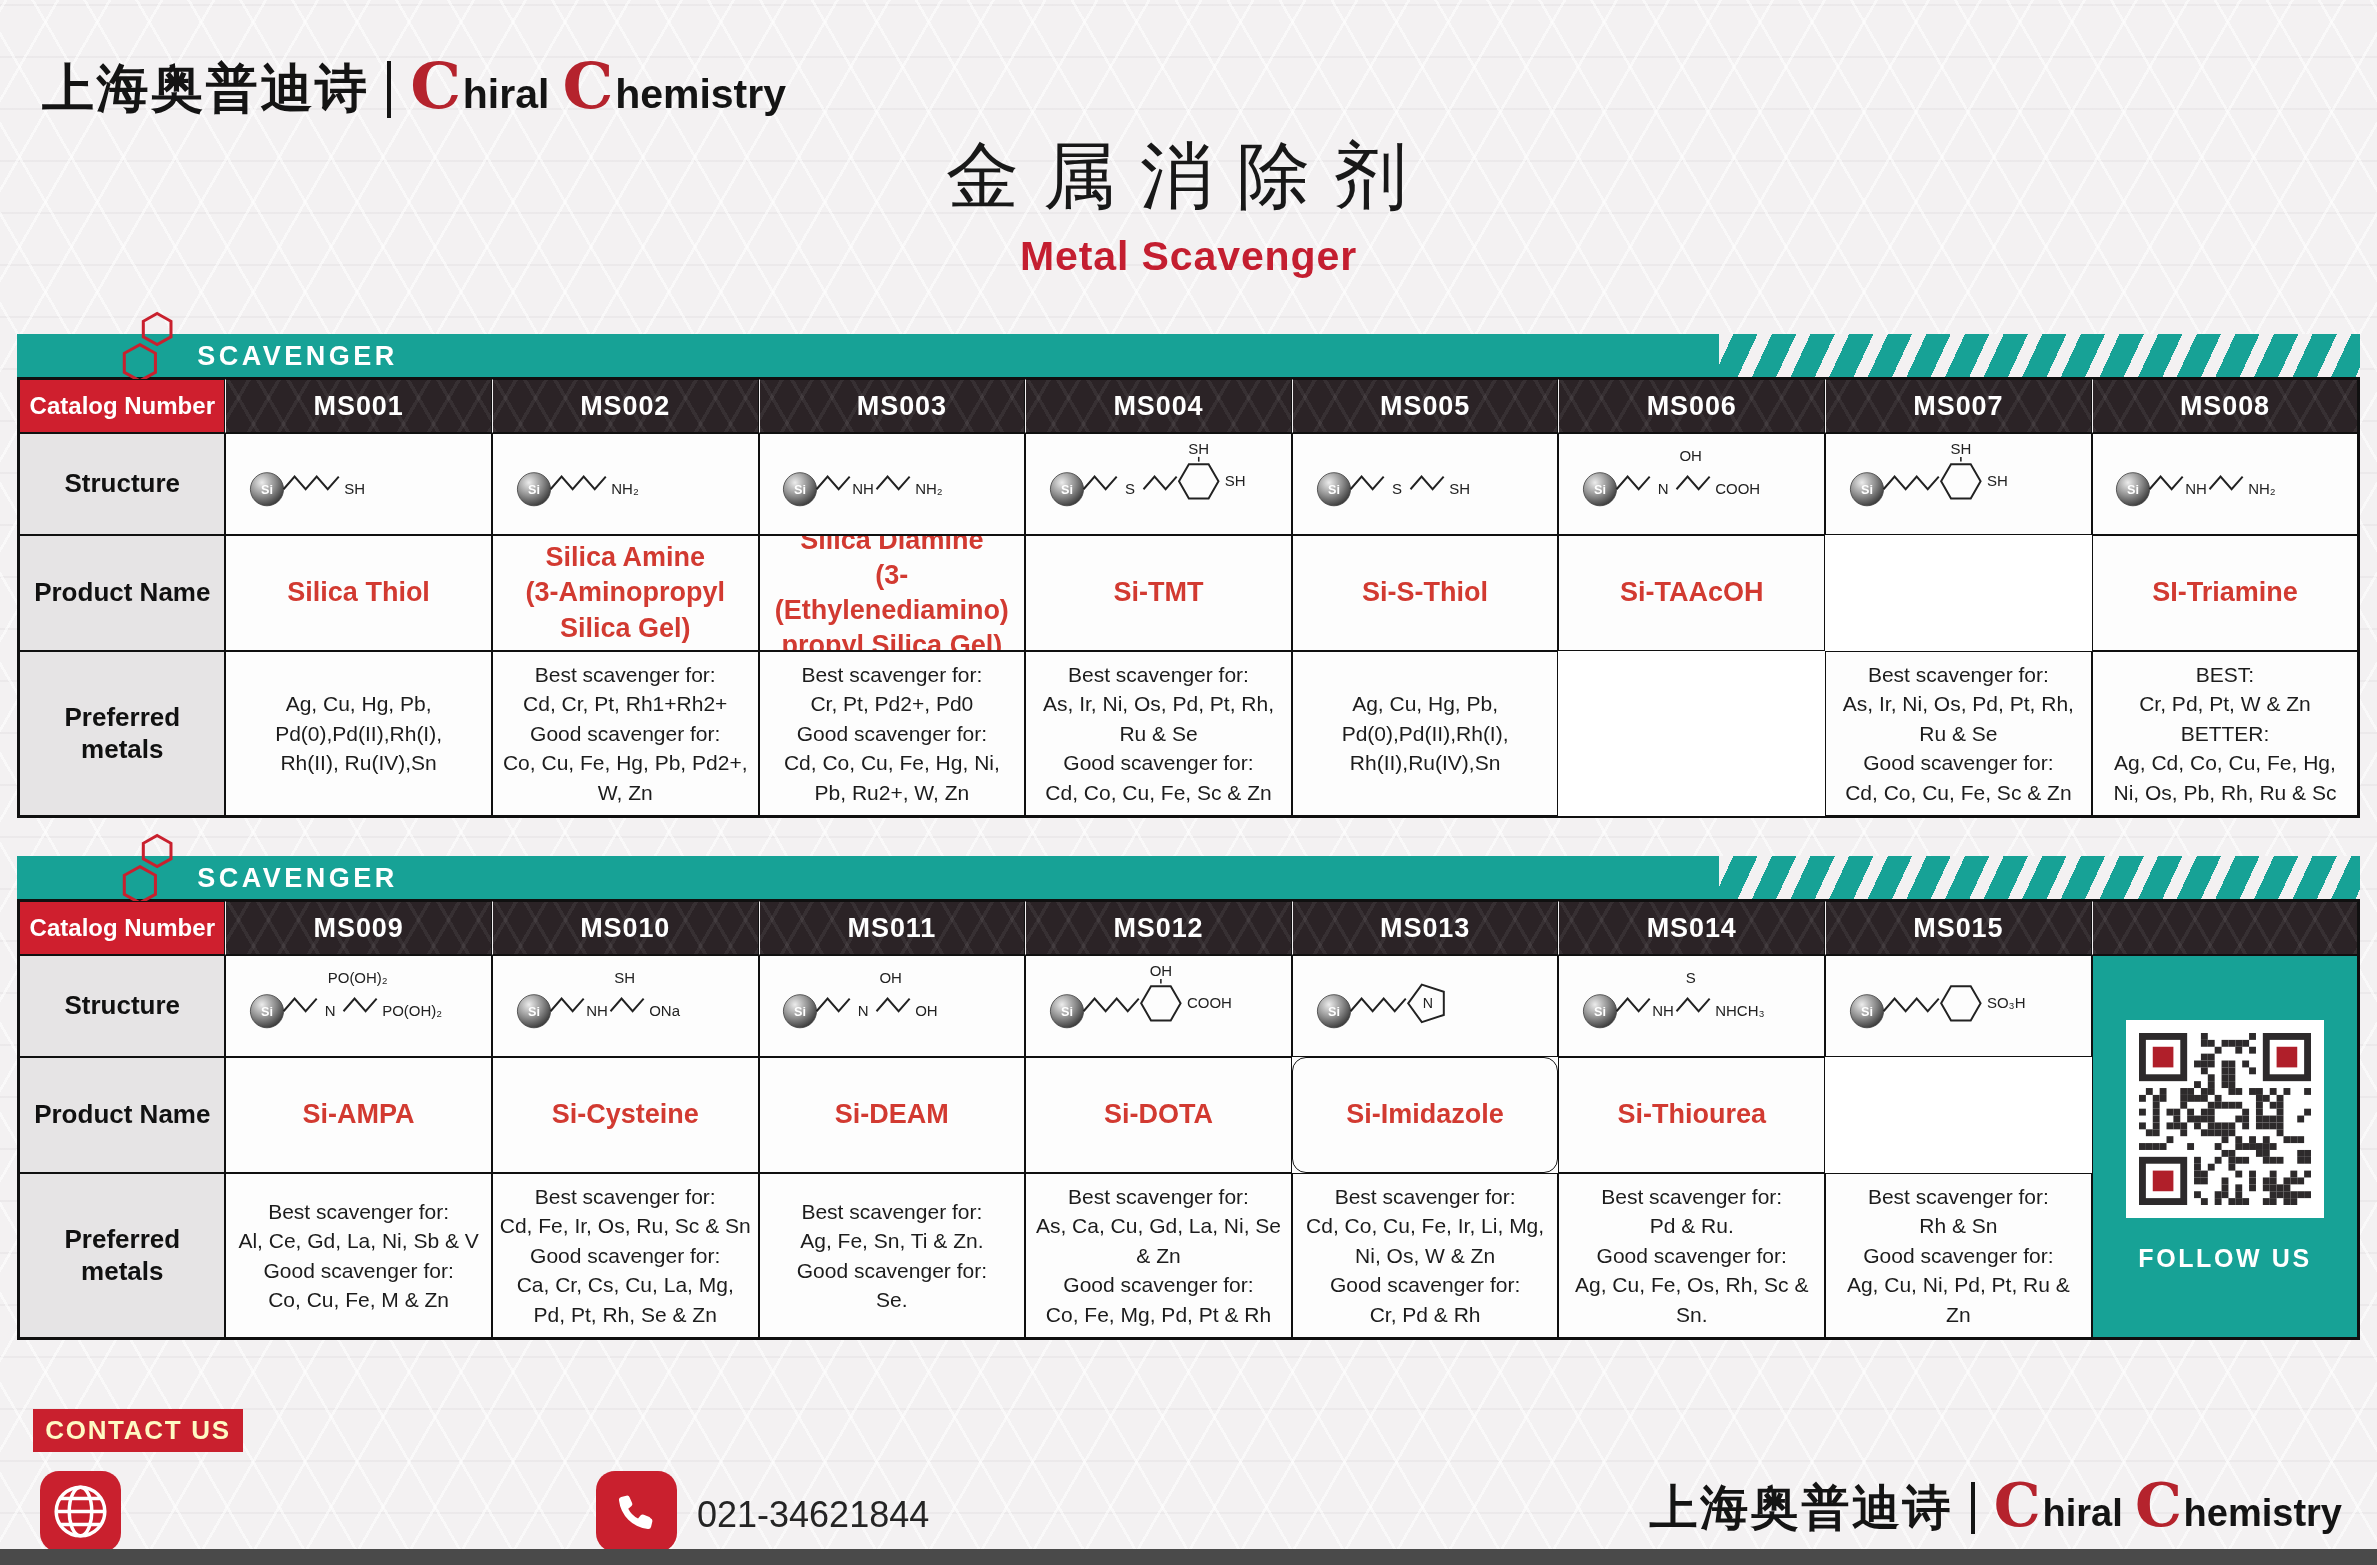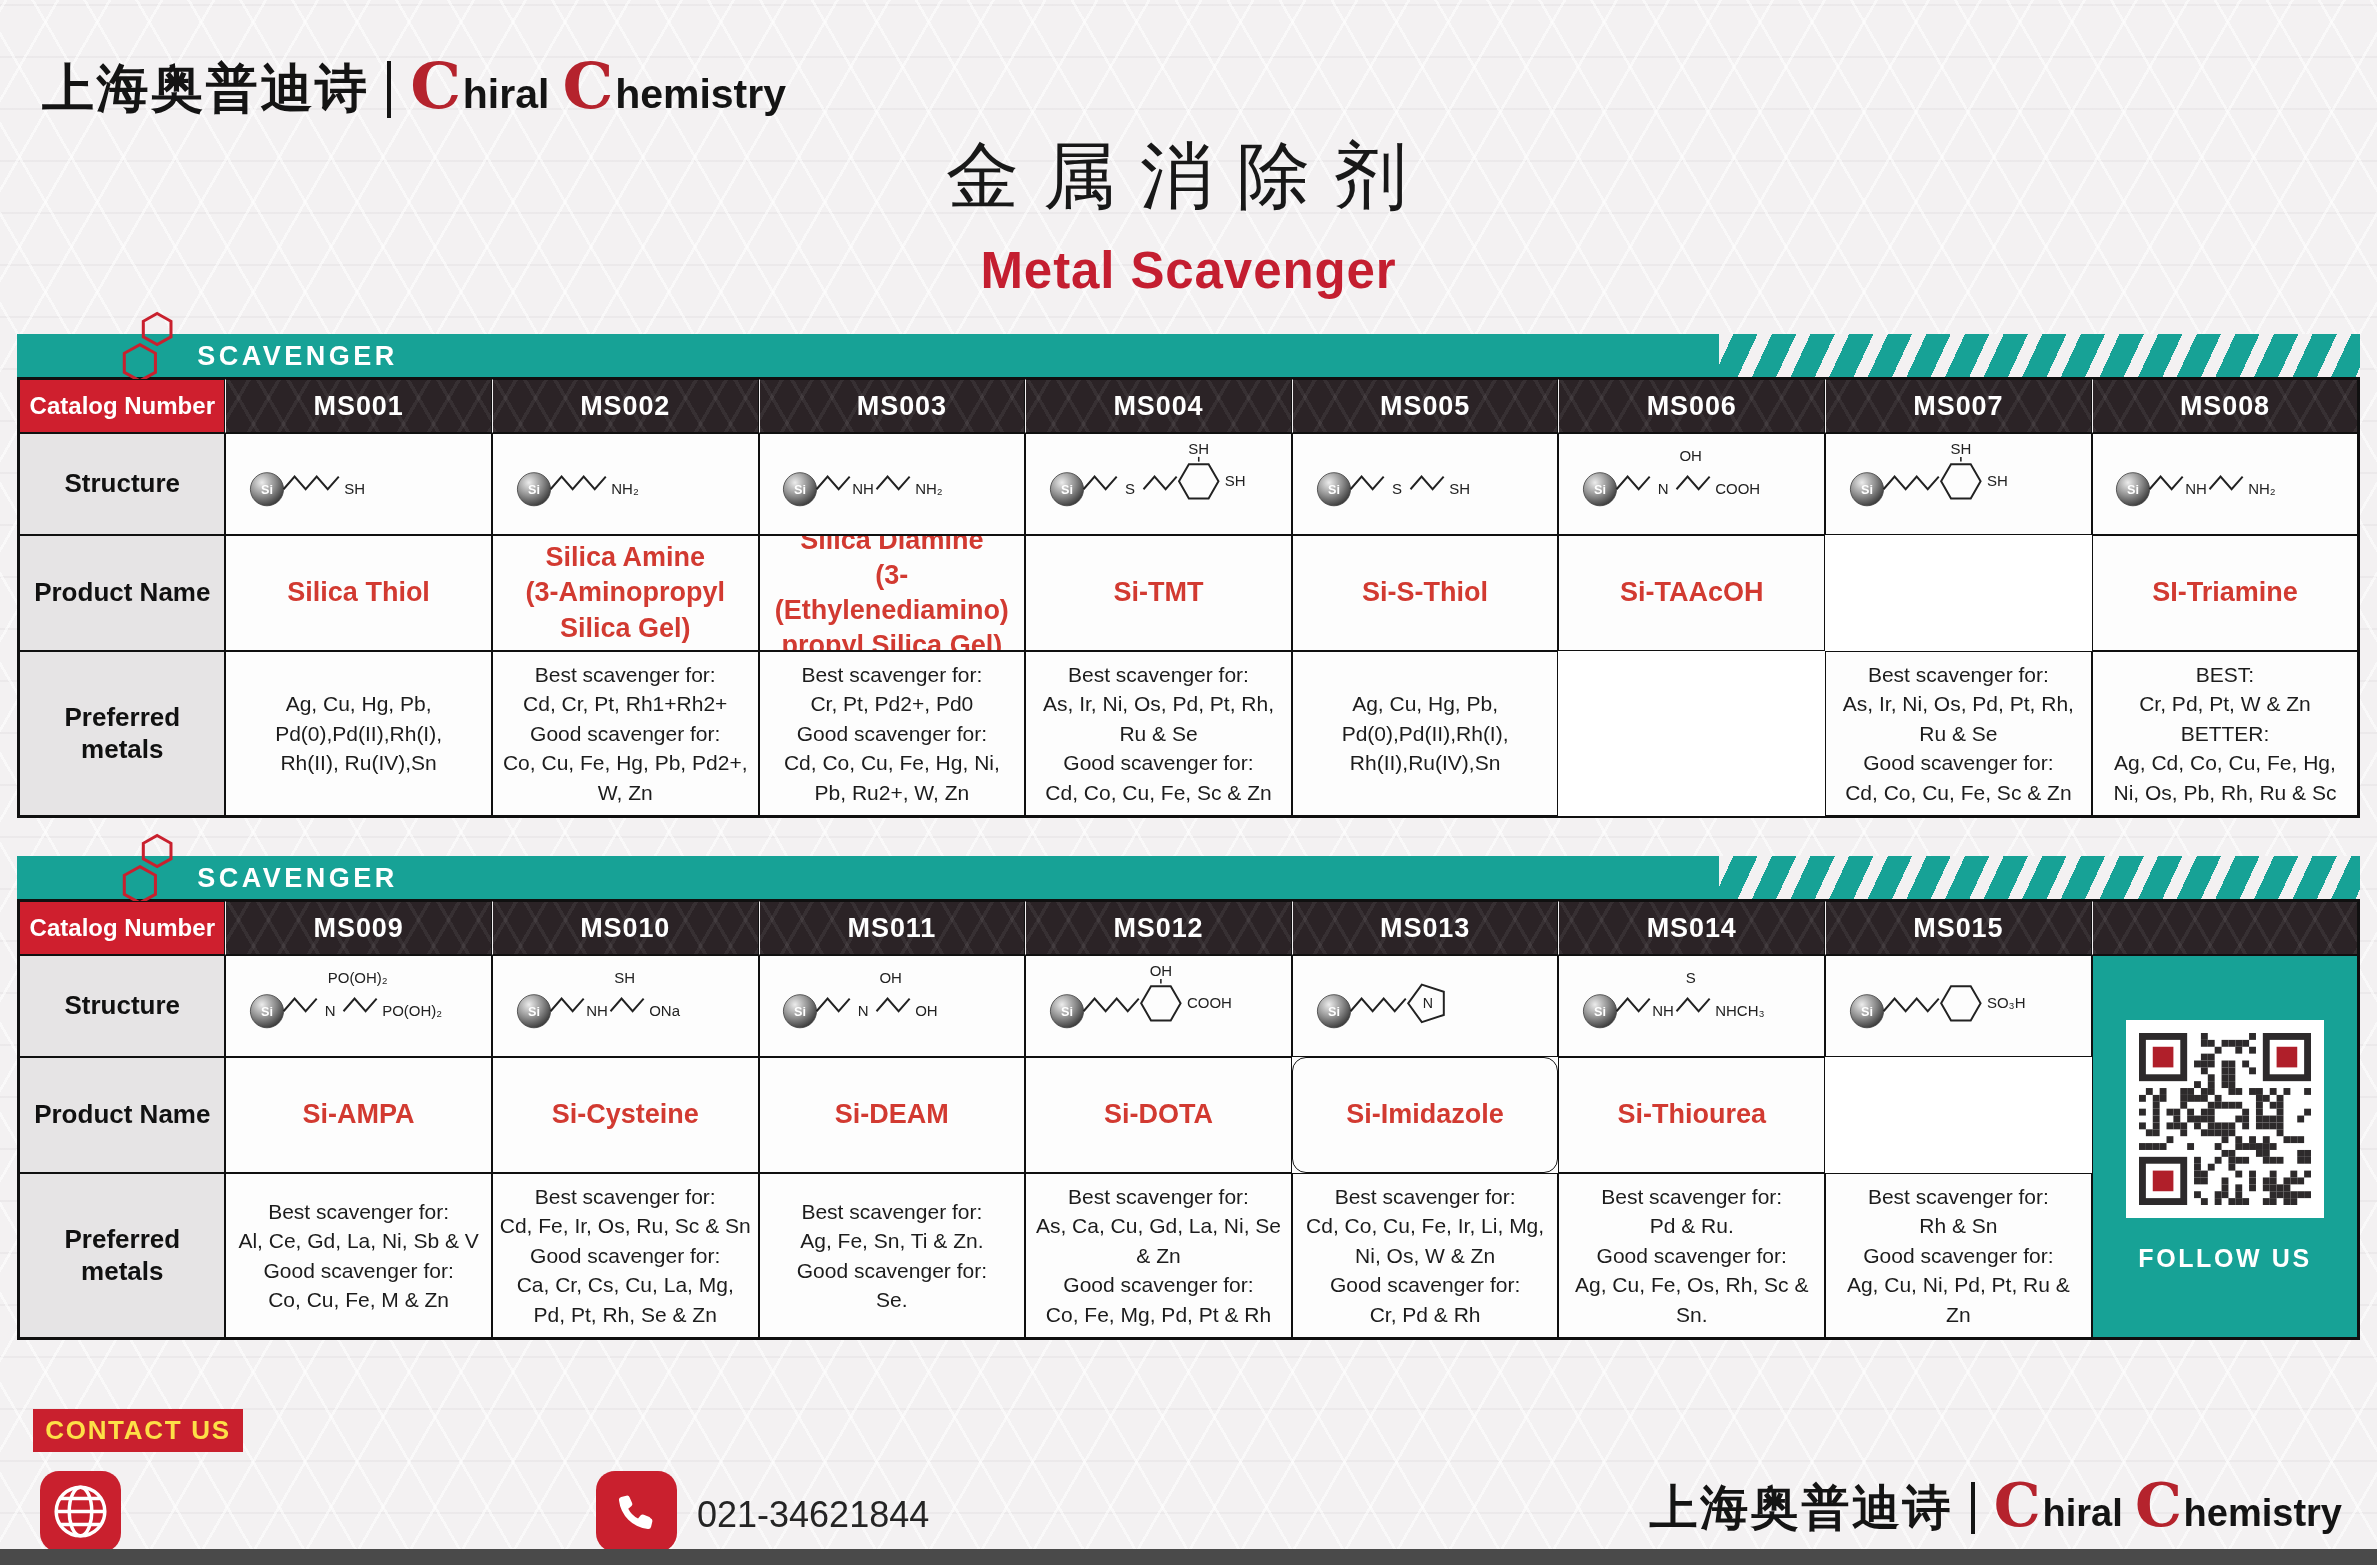--- a/index.html
+++ b/index.html
@@ -13,21 +13,21 @@
   
   .logo{position:absolute;display:flex;align-items:center;gap:17.3px;}
   .logo.top{left:42px;top:54px;}
   .logo .cn{font-size:52px;font-weight:900;letter-spacing:2.6px;color:#141414;}
   .logo .bar{width:4.3px;height:57px;background:#141414;}
   .logo .en{font-size:41px;font-weight:bold;color:#141414;display:flex;align-items:baseline;}
   .bigc{font-family:"DejaVu Serif",serif;font-size:64px;font-weight:bold;color:#b5232d;line-height:.8;margin:0 1.7px;}
   
   .titles{position:absolute;top:128px;left:0;right:0;text-align:center;}
   .title-cn{font-size:73px;font-weight:400;letter-spacing:24px;color:#181818;}
-  .title-en{font-size:51px;font-weight:bold;color:#c41e30;margin-top:14px;letter-spacing:0.9px;}
+  .title-en{font-size:41px;font-weight:bold;color:#c41e30;margin-top:6px;letter-spacing:0.9px;}
   
   .tblwrap{position:absolute;left:17.3px;width:2343px;}
   #w1{top:334px;} #w2{top:856px;}
   .band{position:relative;height:43px;background:#17a296;}
   .band .bandlabel{position:absolute;left:180px;top:50%;transform:translateY(-50%);color:#fff;font-weight:bold;font-size:27px;letter-spacing:3.5px;}
   .band .mol{position:absolute;left:90px;top:-24px;}
   .band .stripes{position:absolute;right:0;top:0;height:100%;width:641px;
     background:repeating-linear-gradient(115deg,#f3f1f2 0 13px,rgba(0,0,0,0) 13px 35px);}
   .grid{display:grid;grid-template-columns:206px repeat(8,1fr);grid-template-rows:54px 102px 116px 165px;border:2.6px solid #101010;background:#fff;}
   .cell{position:relative;display:flex;align-items:center;justify-content:center;text-align:center;border:1.3px solid #101010;overflow:hidden;}
@@ -37,21 +37,21 @@
     background-image:
       repeating-linear-gradient(60deg, rgba(255,255,255,.06) 0 3.5px, rgba(0,0,0,0) 3.5px 26px),
       repeating-linear-gradient(-60deg, rgba(255,255,255,.06) 0 3.5px, rgba(0,0,0,0) 3.5px 26px);}
   .struct{background:#fdfdfd;}
   .pname{color:#d23a31;font-weight:bold;font-size:27px;white-space:pre-line;line-height:1.3;background:#fdfdfd;padding:0 7px;}
   .metals{font-size:21px;line-height:1.4;white-space:pre-line;color:#1c1c1c;background:#fdfdfd;padding:0 5.2px;}
   .qrblock{background:#17a296;display:flex;flex-direction:column;align-items:center;justify-content:center;gap:26px;}
   .qrpad{background:#fff;padding:13px;line-height:0;}
   .followus{color:#fff;font-weight:bold;font-size:25px;letter-spacing:2.6px;}
   
-  .contactbadge{position:absolute;left:33px;top:1409px;width:210px;height:43px;background:#c9202e;color:#fde047;font-weight:bold;font-size:26px;display:flex;align-items:center;justify-content:center;letter-spacing:1.7px;}
+  .contactbadge{position:absolute;left:33px;top:1409px;width:210px;height:43px;background:#c9202e;color:#fef9c3;font-weight:bold;font-size:26px;display:flex;align-items:center;justify-content:center;letter-spacing:1.7px;}
   .iconbox{position:absolute;width:81px;height:81px;background:#c9202e;border-radius:19px;display:flex;align-items:center;justify-content:center;}
   #globebox{left:40px;top:1471px;} #phonebox{left:596px;top:1471px;}
   .ftext{position:absolute;font-size:36px;color:#242424;}
   #website{left:139px;top:1494px;} #phone{left:697px;top:1494px;}
   .logo.bottom{right:35px;top:1476px;}
   .logo.bottom .cn{font-size:48px;}
   .logo.bottom .bar{height:52px;}
   .logo.bottom .en{font-size:38px;}
   .logo.bottom .bigc{font-size:59px;}
   .bottombar{position:absolute;left:0;right:0;bottom:0;height:17.3px;background:#4a4a4a;}

